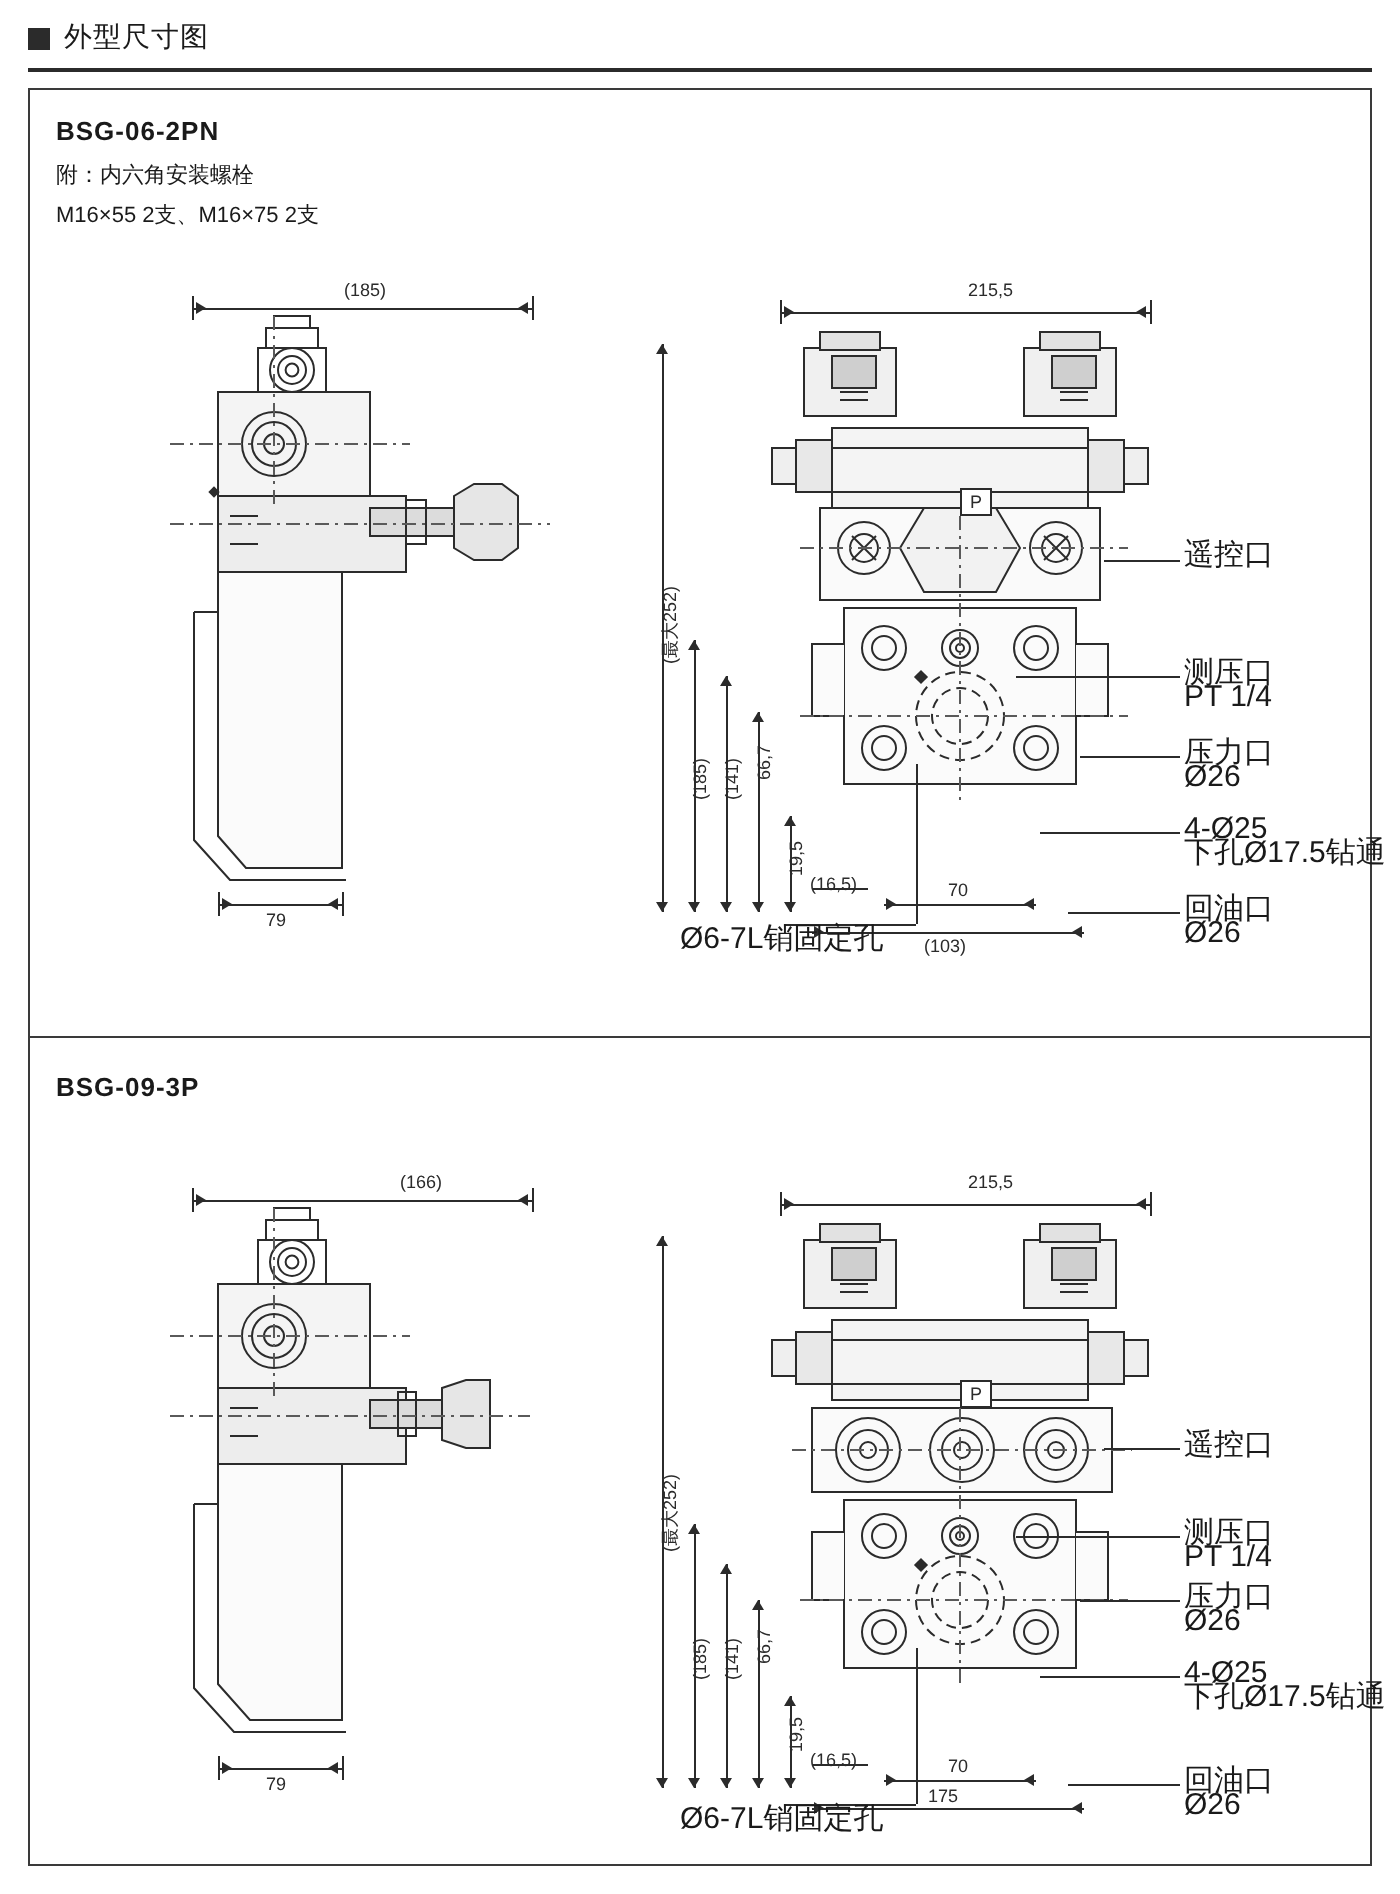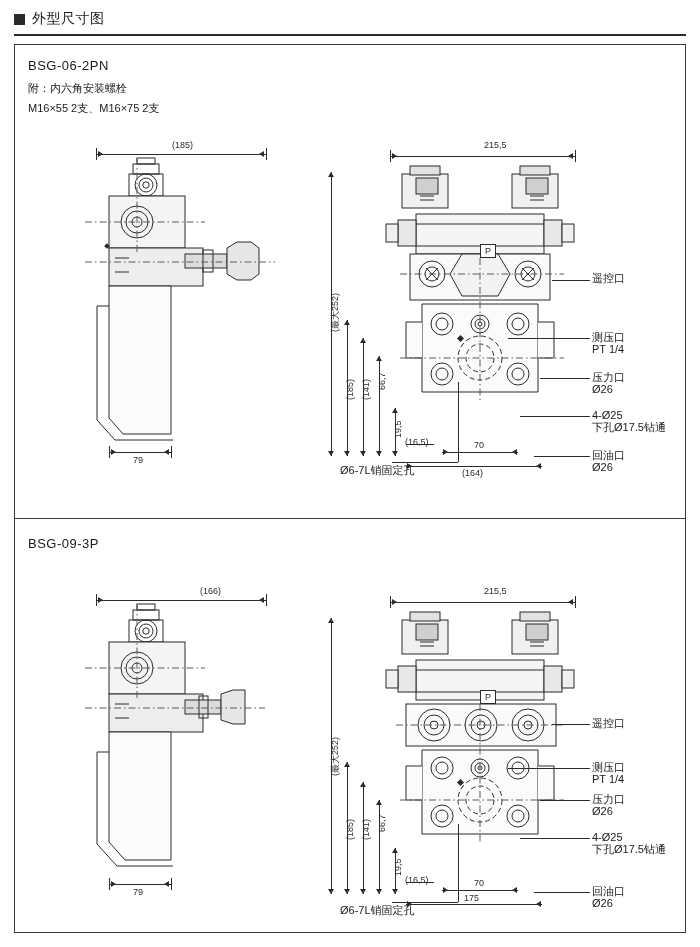--- a/index.html
+++ b/index.html
@@ -7,30 +7,30 @@
   .page{position:absolute;inset:0;}
   
   .hdr{position:absolute;left:14px;top:10px;display:flex;align-items:center;gap:7px;}
   .hdr .sq{width:11px;height:11px;background:#2b2b2b;display:block;}
   .hdr .t{font-size:14px;font-weight:normal;letter-spacing:.5px;}
   .hdr-rule{position:absolute;left:14px;top:34px;width:672px;height:2px;background:#2b2b2b;}
   
   .frame{position:absolute;left:14px;top:44px;width:672px;height:889px;border:1px solid #3a3a3a;box-sizing:border-box;}
   .divider{position:absolute;left:15px;top:518px;width:670px;height:1px;background:#3a3a3a;}
   
-  .sec-title{position:absolute;font-size:13px;font-weight:normal;letter-spacing:.5px;}
+  .sec-title{position:absolute;font-size:13px;font-weight:bold;letter-spacing:.5px;}
   .sub{position:absolute;font-size:11px;line-height:16px;}
   
   .ln{position:absolute;background:#2b2b2b;}
   .h{height:1px;}
   .v{width:1px;}
   .box{position:absolute;border:1px solid #2b2b2b;box-sizing:border-box;}
   .dimtxt{position:absolute;font-size:9px;color:#2b2b2b;white-space:nowrap;}
   .dimtxt.vert{transform-origin:left top;transform:rotate(-90deg);}
-  .lbl{position:absolute;font-size:11px;line-height:12px;color:#1a1a1a;white-space:nowrap;}
+  .lbl{position:absolute;font-size:15px;line-height:12px;color:#1a1a1a;white-space:nowrap;}
   .arrow-l,.arrow-r{position:absolute;width:0;height:0;border-top:3px solid transparent;border-bottom:3px solid transparent;}
   .arrow-l{border-right:5px solid #2b2b2b;}
   .arrow-r{border-left:5px solid #2b2b2b;}
   .arrow-u,.arrow-d{position:absolute;width:0;height:0;border-left:3px solid transparent;border-right:3px solid transparent;}
   .arrow-u{border-bottom:5px solid #2b2b2b;}
   .arrow-d{border-top:5px solid #2b2b2b;}
   svg{position:absolute;left:0;top:0;overflow:visible;}
 </style>
 </head>
 <body>
@@ -205,21 +205,21 @@
 
     <div class="ln h" style="left:406px;top:444px;width:28px;"></div>
     <div class="dimtxt" style="left:405px;top:437px;">(16,5)</div>
     <div class="ln h" style="left:442px;top:452px;width:76px;"></div>
     <div class="arrow-r" style="left:443px;top:449px;"></div>
     <div class="arrow-l" style="left:512px;top:449px;"></div>
     <div class="dimtxt" style="left:474px;top:440px;">70</div>
     <div class="ln h" style="left:406px;top:466px;width:136px;"></div>
     <div class="arrow-r" style="left:407px;top:463px;"></div>
     <div class="arrow-l" style="left:536px;top:463px;"></div>
-    <div class="dimtxt" style="left:462px;top:468px;">(164)</div>
+    <div class="dimtxt" style="left:462px;top:468px;">(103)</div>
 
     <div class="ln h" style="left:552px;top:280px;width:38px;"></div>
     <div class="lbl" style="left:592px;top:272px;">遥控口</div>
 
     <div class="ln h" style="left:508px;top:338px;width:82px;"></div>
     <div class="lbl" style="left:592px;top:331px;white-space:pre;">测压口
 PT 1/4</div>
 
     <div class="ln h" style="left:540px;top:378px;width:50px;"></div>
     <div class="lbl" style="left:592px;top:371px;white-space:pre;">压力口

